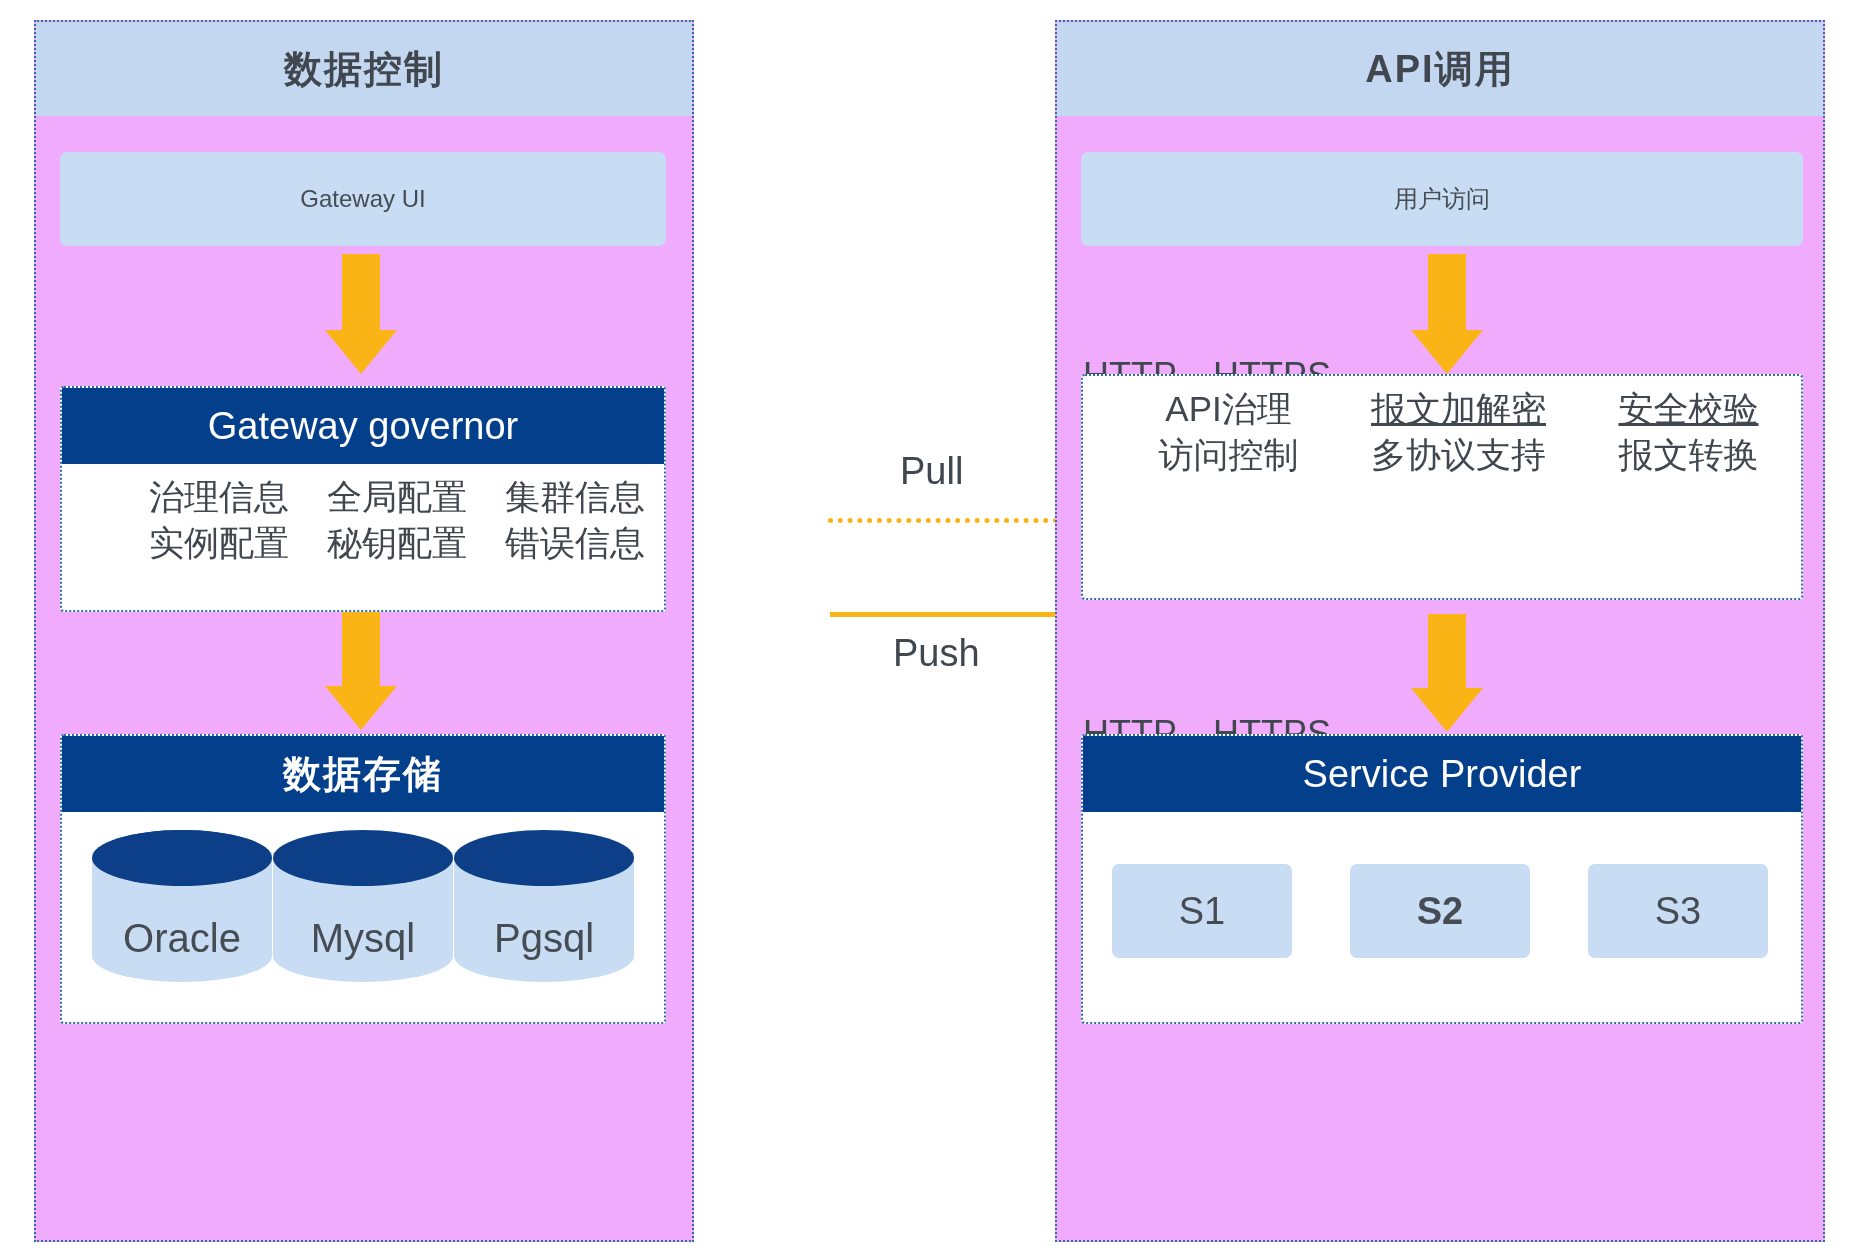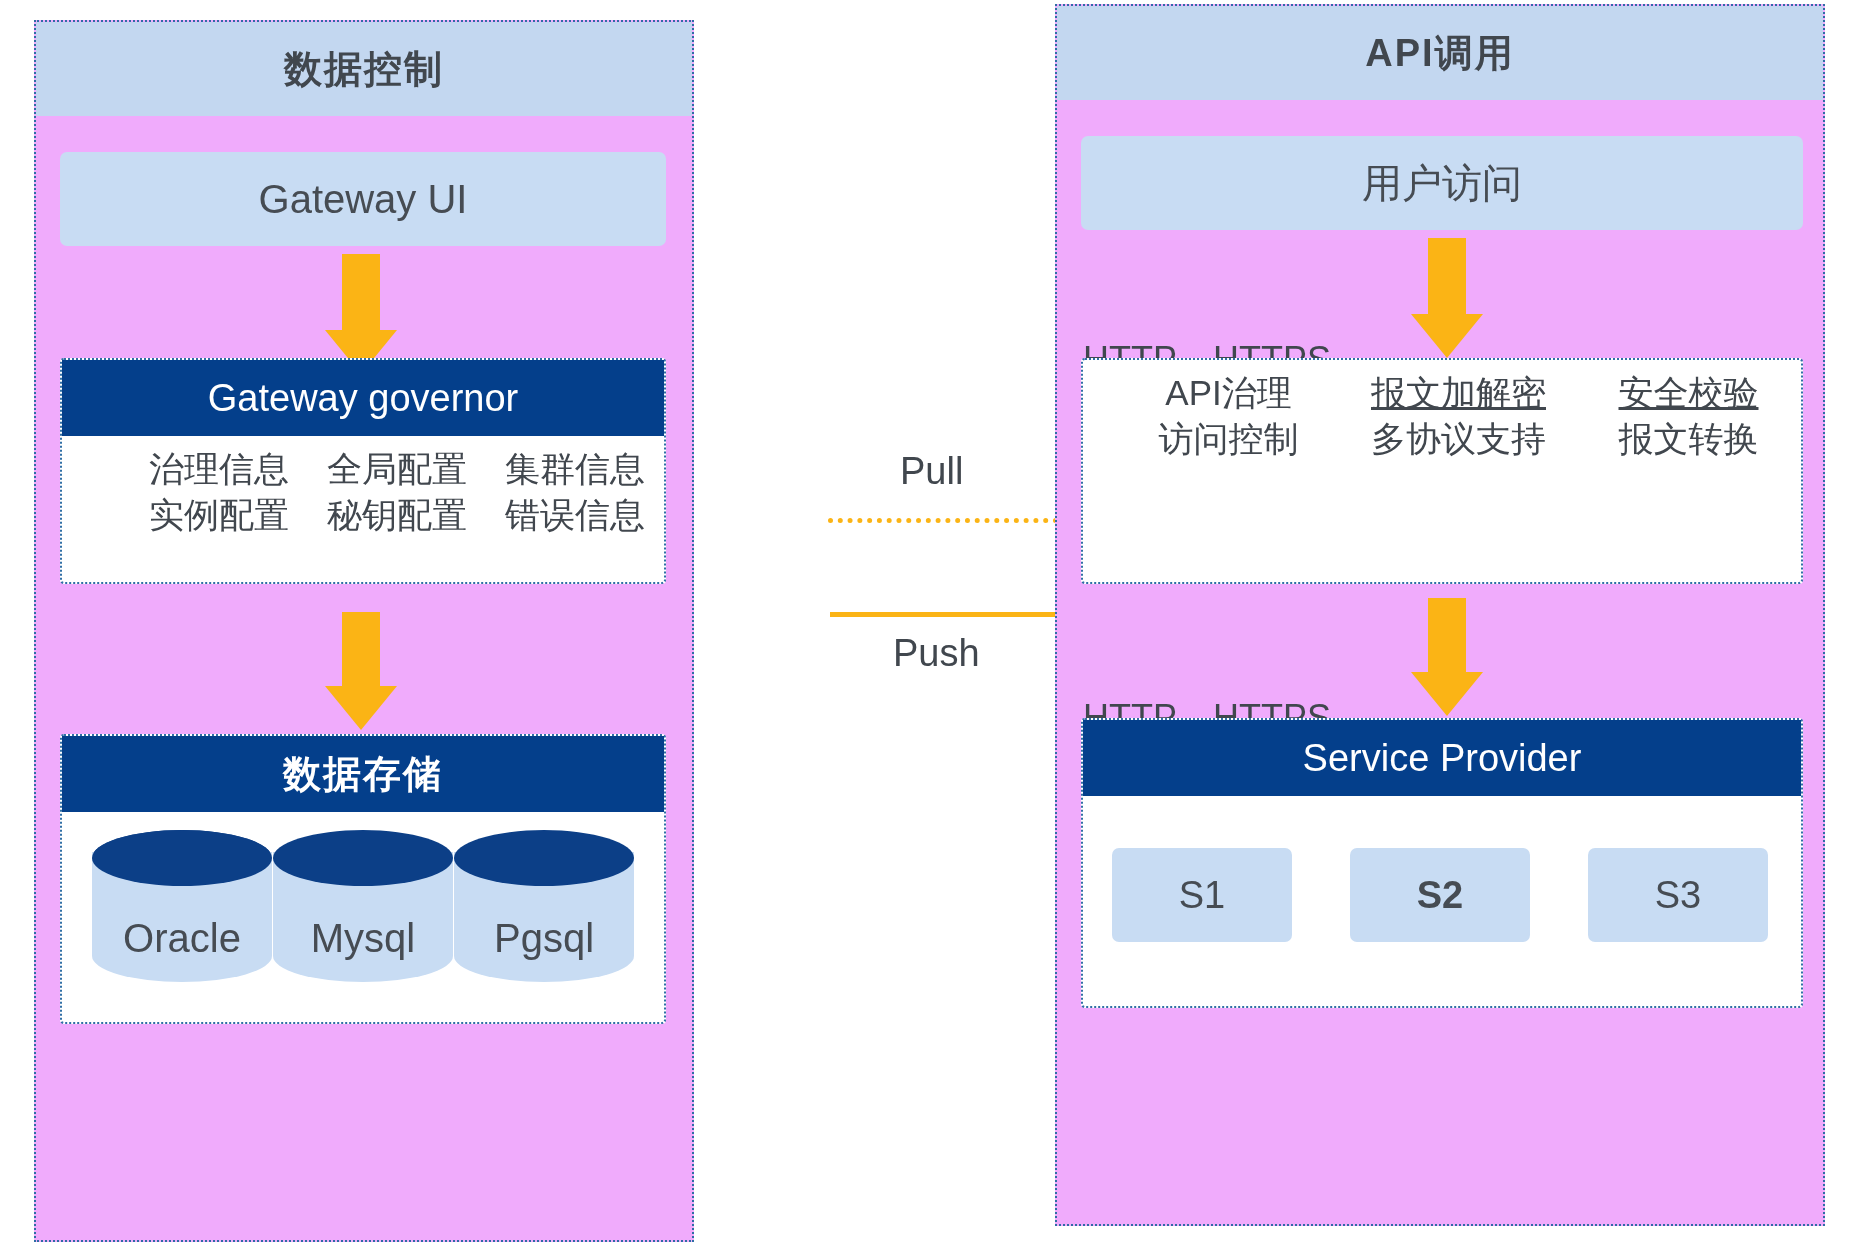--- a/index.html
+++ b/index.html
@@ -14,39 +14,39 @@
   .canvas{position:relative;width:1875px;height:1259px;}
 
   
   .panel{
     position:absolute;
     border:2px dotted #2f6ea5;
     background:#f0abfc;
     box-sizing:border-box;
   }
   #panel-left  { left:34px;  top:20px;  width:660px; height:1222px; }
-  #panel-right { left:1055px;top:4px;  width:770px; height:1222px; }
+  #panel-right { left:1055px;top:20px;  width:770px; height:1222px; }
 
   
   .panel-title{
     position:absolute;left:0;top:0;right:0;height:94px;
     background:#c3d7f0;
     display:flex;align-items:center;justify-content:center;
     font-size:38px;font-weight:bold;color:#41474e;
     letter-spacing:2px;
     box-sizing:border-box;
   }
 
   
   .lightbox{
     position:absolute;
     background:#c8dcf3;
     border-radius:7px;
     display:flex;align-items:center;justify-content:center;
-    font-size:40px;color:#464c53;
+    font-size:24px;color:#464c53;
     box-sizing:border-box;
   }
 
   
   .card{
     position:absolute;
     border:2px dotted #2f6ea5;
     box-sizing:border-box;
     background:#ffffff;
     border-radius:4px;
@@ -139,21 +139,21 @@
 
     <div class="lightbox" style="left:24px;top:130px;width:606px;height:94px;">
       <span>Gateway UI</span>
     </div>
 
     <div class="fatarrow" style="left:270px;top:232px;width:110px;height:120px;">
       <div class="shaft" style="height:78px;"></div>
       <div class="head" style="top:76px;"></div>
     </div>
 
-    <div class="card" style="left:24px;top:336px;width:606px;height:226px;">
+    <div class="card" style="left:24px;top:364px;width:606px;height:226px;">
       <div class="card-head">Gateway governor</div>
       <div class="card-body">
         <div class="feat-row">
           <span class="feat-cell" style="width:178px;">治理信息</span>
           <span class="feat-cell" style="width:178px;">全局配置</span>
           <span class="feat-cell" style="width:178px;">集群信息</span>
         </div>
         <div class="feat-row">
           <span class="feat-cell" style="width:178px;">实例配置</span>
           <span class="feat-cell" style="width:178px;">秘钥配置</span>

